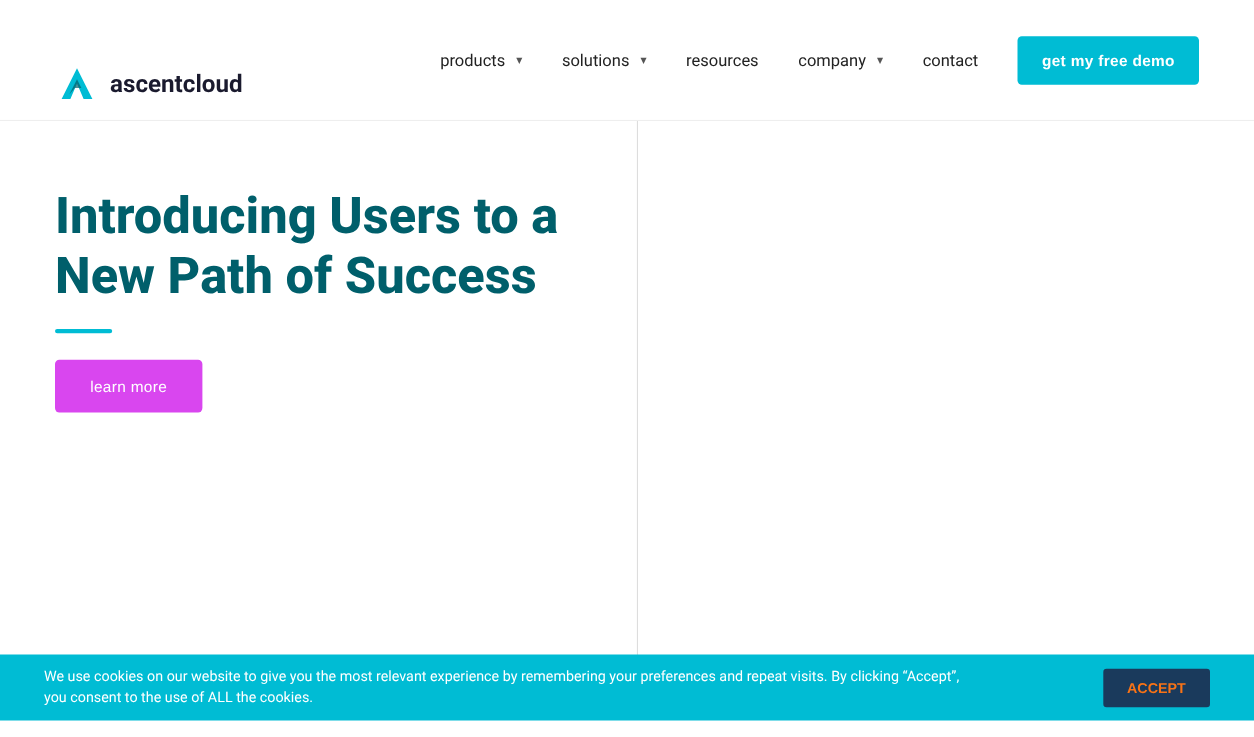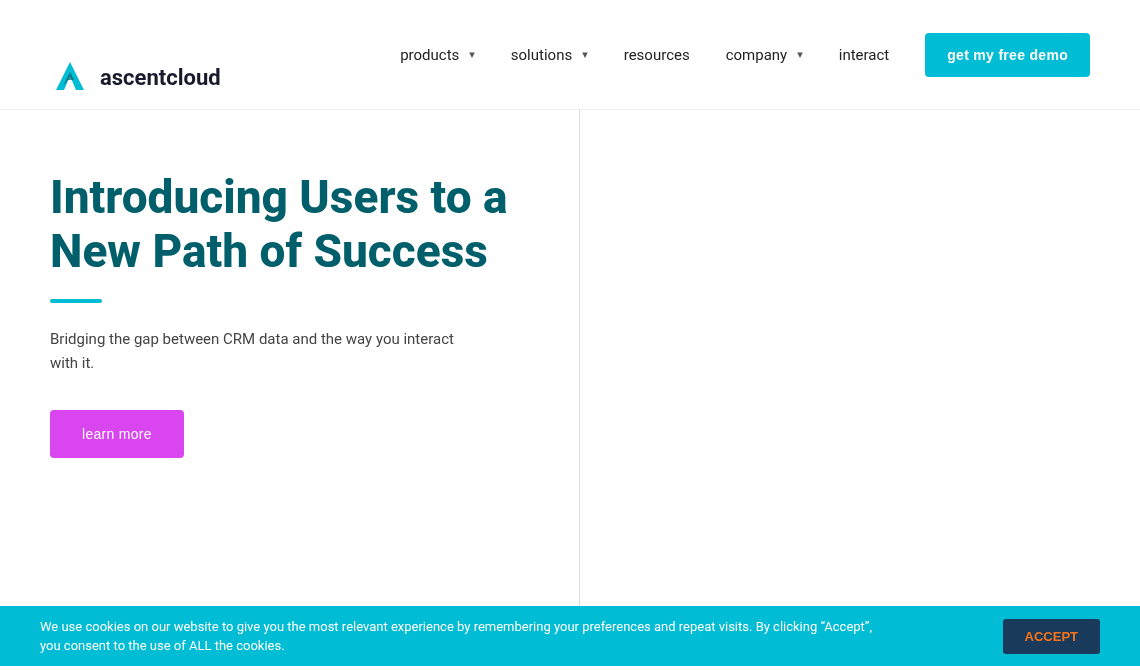--- a/index.html
+++ b/index.html
@@ -146,21 +146,21 @@
       font-weight: 500;
       cursor: pointer;
       display: inline-block;
       width: fit-content;
       letter-spacing: 0.3px;
     }
 
     
     .cookie-banner {
       position: absolute;
-      bottom: 4px;
+      bottom: 15px;
       left: 0;
       right: 0;
       height: 60px;
       background: #00bcd4;
       display: flex;
       align-items: center;
       justify-content: space-between;
       padding: 13px 40px;
       z-index: 100;
     }
@@ -210,31 +210,30 @@
       <span class="chevron">▾</span>
     </a>
     <a class="nav-item" href="#">
       <span>resources</span>
     </a>
     <a class="nav-item" href="#">
       <span>company</span>
       <span class="chevron">▾</span>
     </a>
     <a class="nav-item" href="#">
-      <span>interact</span>
+      <span>contact</span>
     </a>
     <button class="nav-cta">get my free demo</button>
   </div>
 </nav>
 
 <section class="hero">
   <div class="hero-left">
     <h1 class="hero-title">Introducing Users to a New Path of Success</h1>
     <div class="hero-divider"></div>
-    <p class="hero-subtitle">Bridging the gap between CRM data and the way you interact with it.</p>
     <button class="hero-btn">learn more</button>
   </div>
   <div class="hero-right"></div>
 </section>
 
 <div class="cookie-banner">
   <p class="cookie-text">We use cookies on our website to give you the most relevant experience by remembering your preferences and repeat visits. By clicking “Accept”, you consent to the use of ALL the cookies.</p>
   <button class="cookie-accept">ACCEPT</button>
 </div>
 

